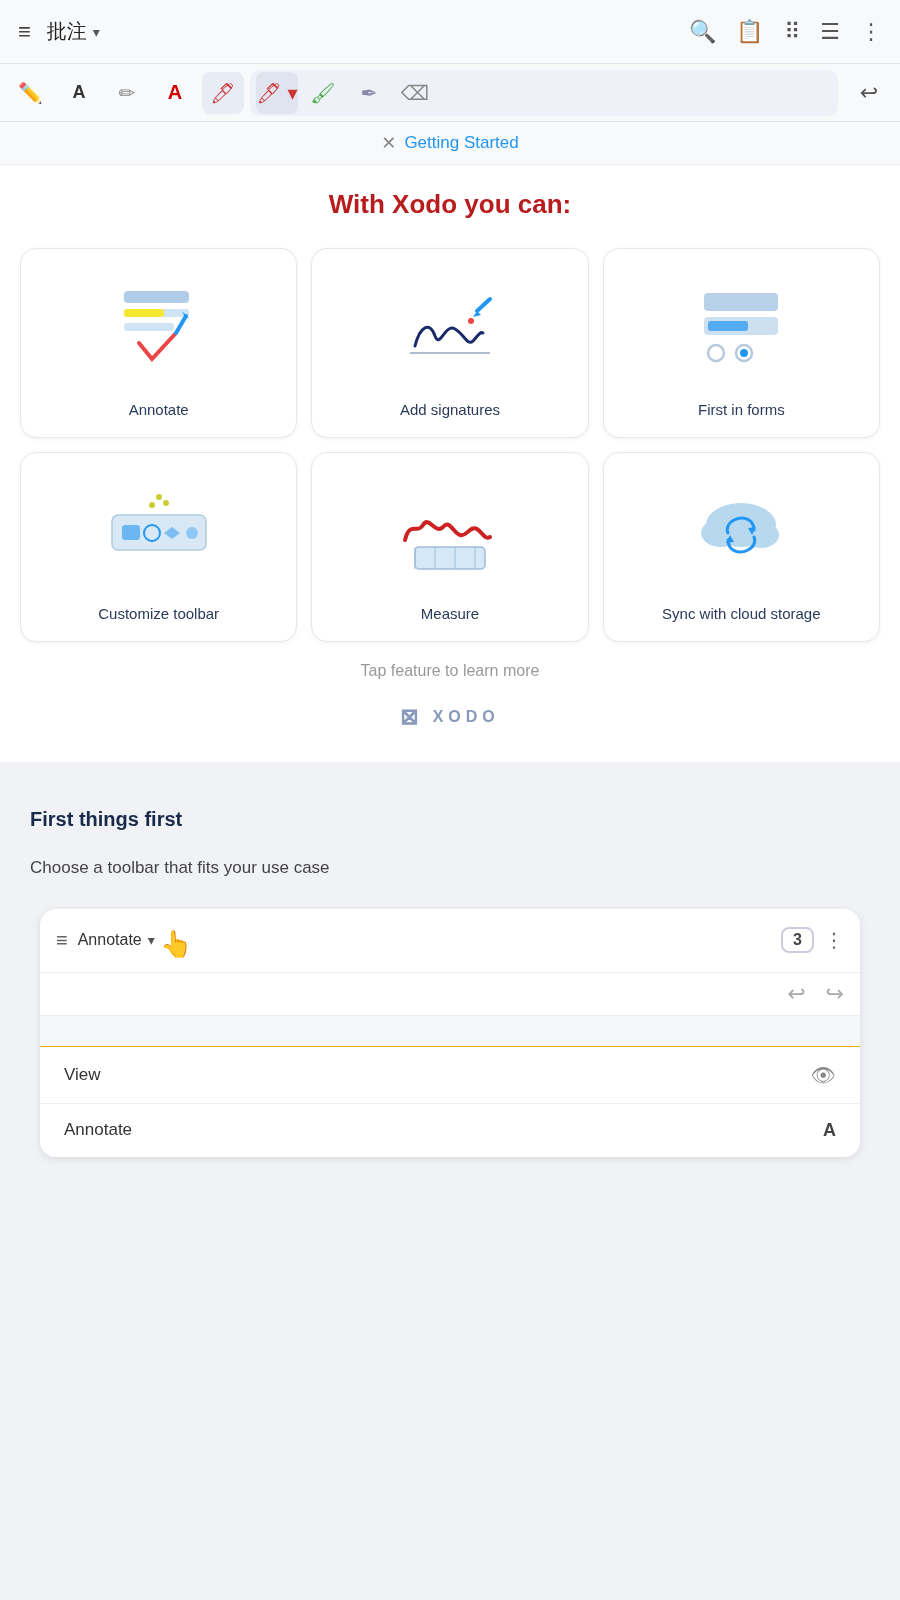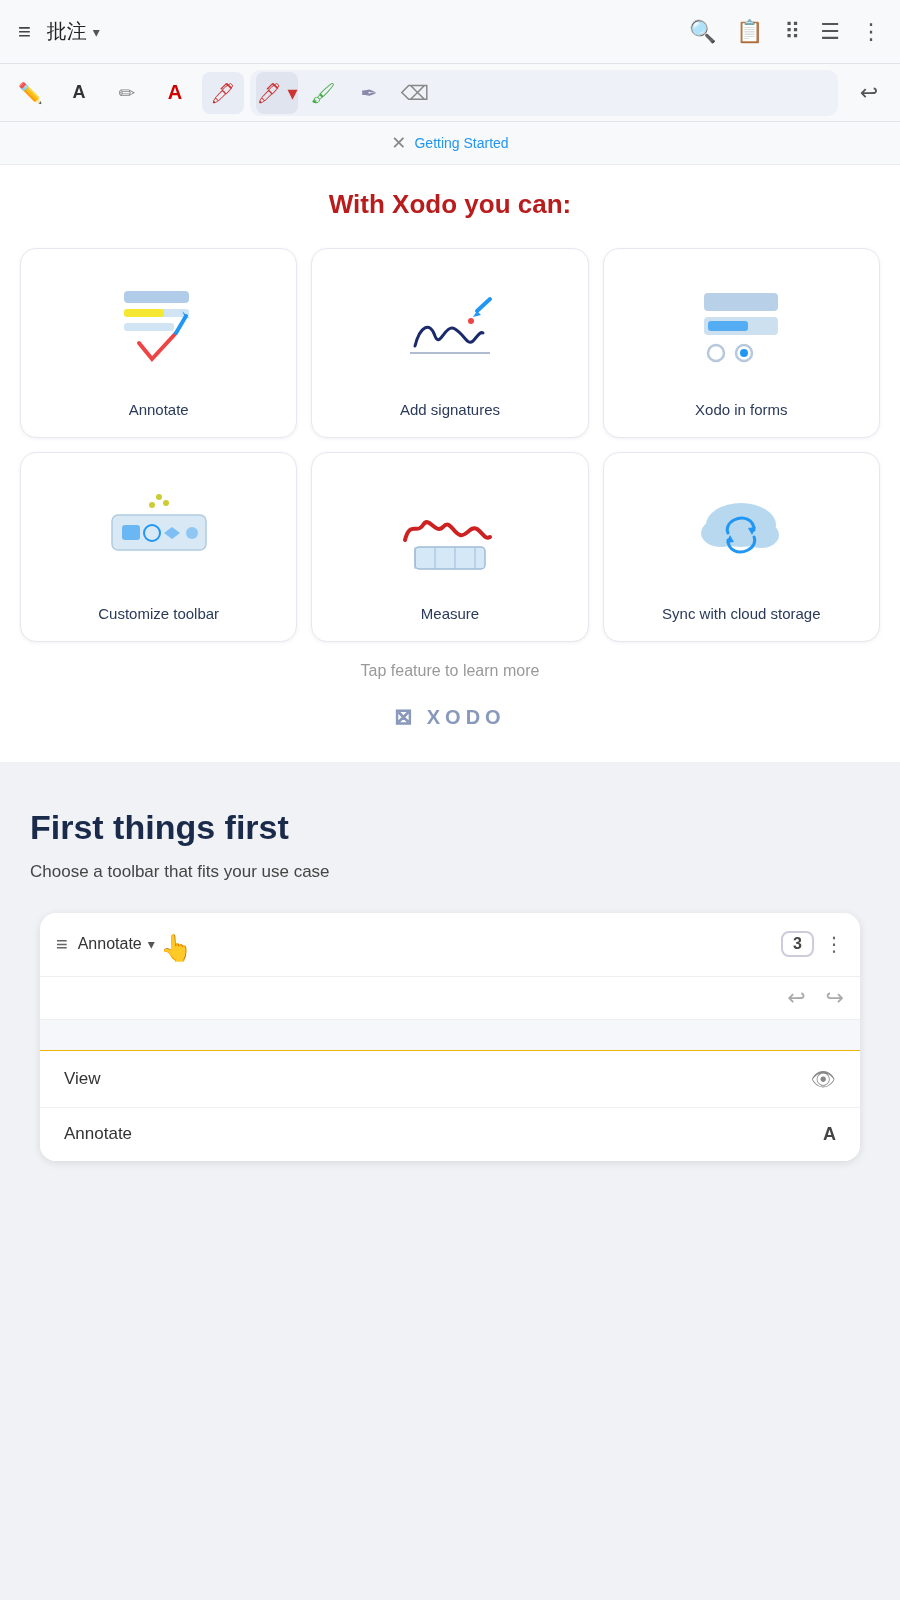--- a/index.html
+++ b/index.html
@@ -64,21 +64,21 @@
     .getting-started-bar {
       display: flex;
       align-items: center;
       justify-content: center;
       gap: 8px;
       background: #f8f9fb;
       padding: 10px 0;
       border-bottom: 1px solid #e8ebf0;
     }
     .gs-close { color: #888; font-size: 18px; cursor: pointer; }
-    .gs-label { color: #2196f3; font-size: 14px; font-weight: 500; }
+    .gs-label { color: #2196f3; font-size: 17px; font-weight: 500; }
 
     
     .main-content {
       background: #f0f2f5;
       padding: 0 0 30px 0;
     }
 
     
     .xodo-section {
       background: #fff;
@@ -145,24 +145,24 @@
       font-weight: 600;
       letter-spacing: 4px;
     }
 
     
     .ftf-section {
       background: #f0f2f5;
       padding: 30px 30px 0;
     }
     .ftf-title {
-      font-size: 34px;
+      font-size: 20px;
       font-weight: 800;
       color: #1a2a4a;
-      margin-bottom: 12px;
+      margin-bottom: 24px;
     }
     .ftf-subtitle {
       font-size: 17px;
       color: #444;
       margin-bottom: 28px;
       line-height: 1.5;
     }
     .ftf-subtitle strong { font-weight: 400; }
 
     
@@ -313,21 +313,21 @@
             <rect x="18" y="12" width="74" height="18" rx="4" fill="#b8d0e8"></rect>
             <rect x="18" y="36" width="74" height="18" rx="4" fill="#cce0f0"></rect>
 
             <rect x="22" y="40" width="40" height="10" rx="3" fill="#2196f3" opacity="0.7"></rect>
 
             <circle cx="30" cy="72" r="8" fill="none" stroke="#b8c8dc" stroke-width="2.5"></circle>
             <circle cx="58" cy="72" r="8" fill="none" stroke="#b8c8dc" stroke-width="2.5"></circle>
             <circle cx="58" cy="72" r="4" fill="#2196f3"></circle>
           </svg>
         </div>
-        <div class="feature-label">Xodo in forms</div>
+        <div class="feature-label">First in forms</div>
       </div>
 
       <div class="feature-card">
         <div class="feature-icon-area">
           <svg width="110" height="95" viewBox="0 0 110 95">
 
             <rect x="8" y="30" width="94" height="35" rx="6" fill="#d8e8f4" stroke="#b0cce0" stroke-width="1.5"></rect>
 
             <rect x="18" y="40" width="18" height="15" rx="3" fill="#2196f3" opacity="0.6"></rect>
             <circle cx="48" cy="48" r="8" fill="none" stroke="#2196f3" stroke-width="2"></circle>
@@ -374,21 +374,21 @@
         </div>
         <div class="feature-label">Sync with cloud storage</div>
       </div>
 
     </div>
 
     <div class="tap-hint">Tap feature to learn more</div>
 
     <div class="xodo-logo">
       <span style="font-size:22px;">⊠</span>
-      <span style="letter-spacing:5px;font-weight:700;color:#8899bb;font-size:20px;">XODO</span>
+      <span style="letter-spacing:5px;font-weight:700;color:#8899bb;font-size:16px;">XODO</span>
     </div>
 
   </div>
 
   <div class="ftf-section">
     <div class="ftf-title">First things first</div>
     <div class="ftf-subtitle">
       <span>Choose a </span><strong>toolbar</strong><span> that fits your use case</span>
     </div>
 

